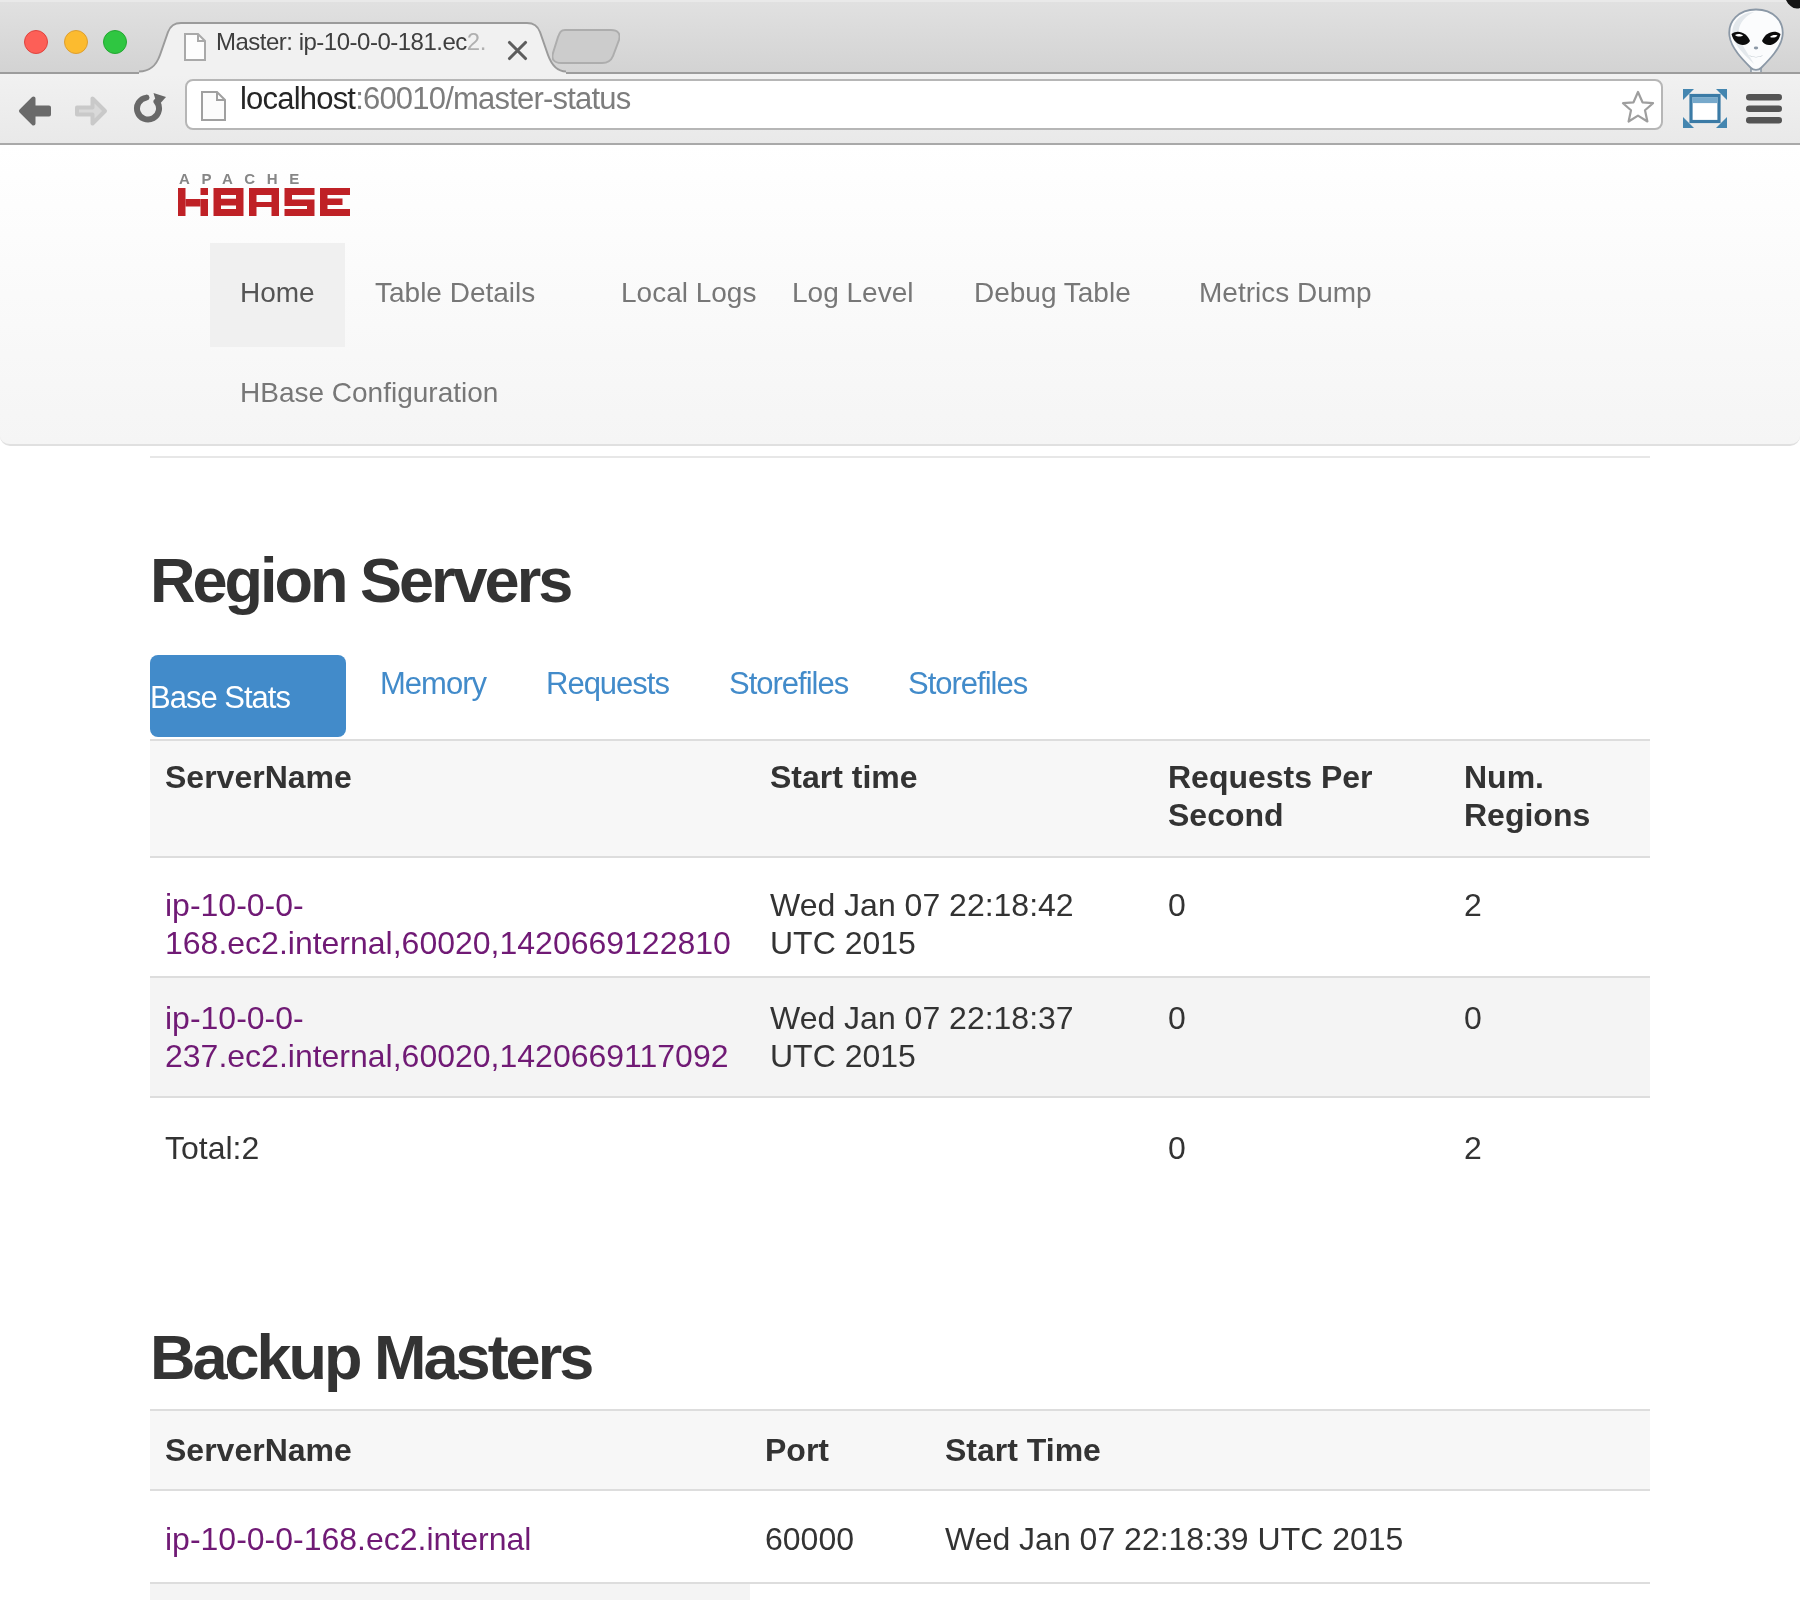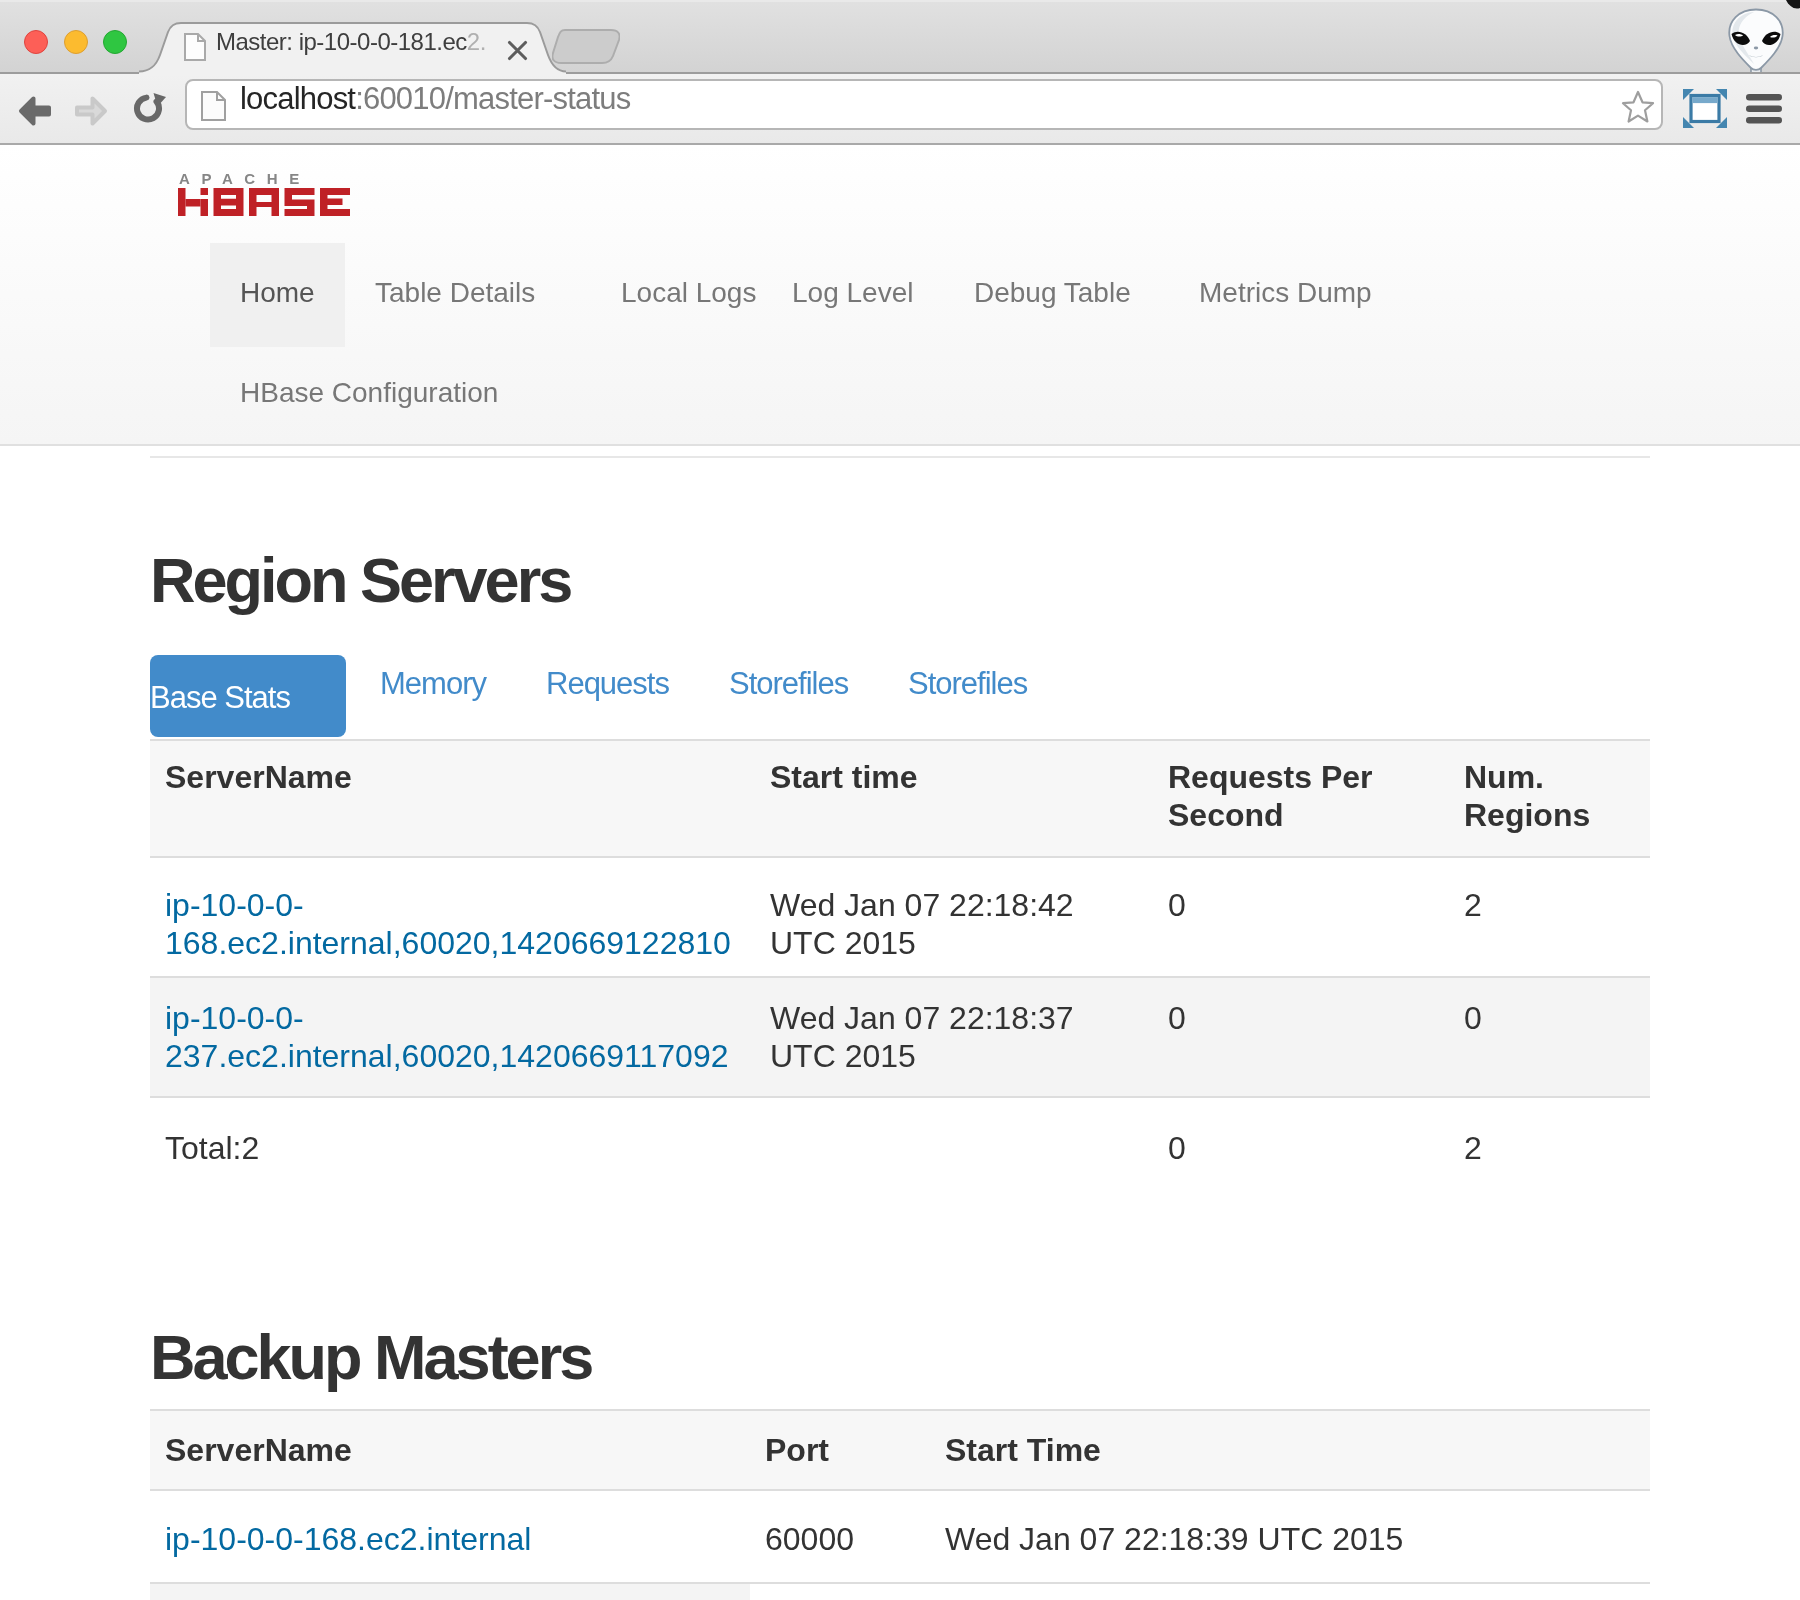--- a/index.html
+++ b/index.html
@@ -26,40 +26,40 @@
     background:linear-gradient(#f1f1f1, #e9e9e9); border-top:2px solid #9c9c9c; border-bottom:2px solid #a9a9a9; }
   #urlbar { left:185px; top:5px; width:1478px; height:51px; background:#fff;
     border:2px solid #b6b6b6; border-radius:8px; }
   #urltext { left:53px; top:0px; font-size:31px; letter-spacing:-0.8px; color:#252525; white-space:nowrap; }
   #urltext .gray { color:#7d7d7d; }
 
   
   #page { left:0; top:145px; width:1800px; height:1455px; background:#fff; }
 
   #navbar { left:0; top:0; width:1800px; height:301px;
-    background:linear-gradient(#ffffff, #f5f5f5); border-bottom:2px solid #e0e0e0; }
+    background:linear-gradient(#ffffff, #f5f5f5); border-bottom:2px solid #e0e0e0;border-radius:10px; }
   .navitem { top:98px; height:100px; padding:30px 30px 0 30px; font-size:28px; color:#777;
     white-space:nowrap; line-height:40px; }
   .navitem.active { background:#f0f0f0; color:#555; height:104px; }
 
   #divider1 { left:150px; top:311px; width:1500px; height:2px; background:#e7e7e7; }
 
   h1.sect { position:absolute; left:150px; font-size:63px; letter-spacing:-3px; font-weight:bold; color:#333; }
   #h-rs { top:399px; }
   #h-bm { top:1176px; }
 
   #pillrow { left:150px; top:510px; width:1500px; height:82px; }
   #pill-active { left:0; top:0; width:196px; height:82px; background:#428bca; border-radius:8px; }
   #pill-active span { position:absolute; left:0; top:23px; width:100%; 
     color:#ffffff; font-size:31px; letter-spacing:-1px; line-height:40px; }
   .tablink { top:9px; color:#428bca; font-size:31px; letter-spacing:-1px; line-height:40px; }
 
   table { border-collapse:collapse; table-layout:fixed; font-size:32px; color:#333; }
   td, th { vertical-align:top; text-align:left; font-weight:normal; line-height:38px; padding:0 15px; }
-  a.lnk { color:#0369a1; text-decoration:none; }
+  a.lnk { color:#701a75; text-decoration:none; }
 
   #table1 { left:150px; top:594px; width:1500px; }
   #table1 th, #table1 td { border-top:2px solid #ddd; }
   #table1 .c1 { width:605px; } #table1 .c2 { width:398px; } #table1 .c3 { width:296px; } #table1 .c4 { width:201px; }
   #table1 th { padding-top:17px; padding-bottom:22px; }
   #table1 tr.r1 td { padding-top:28px; padding-bottom:14px; }
   #table1 tr.r2 td { padding-top:21px; padding-bottom:21px; }
   #table1 tr.r3 td { padding-top:31px; padding-bottom:18px; }
 
   #table2 { left:150px; top:1264px; width:1500px; }

